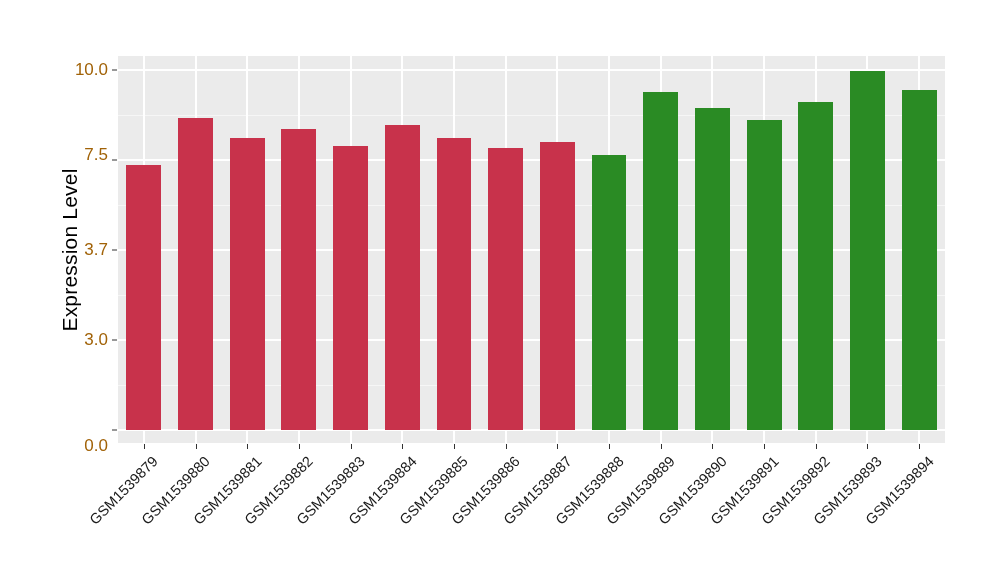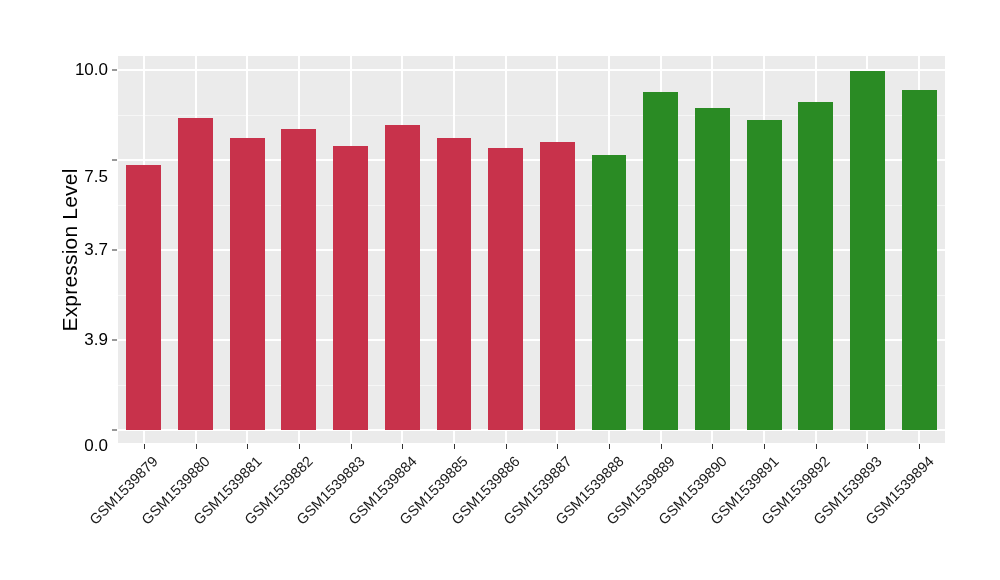--- a/index.html
+++ b/index.html
@@ -41,21 +41,21 @@
     letter-spacing: 0.2px;
   }
 
   
   .y-tick-label {
     position: absolute;
     right: 0;
     width: 100%;
     text-align: right;
     font-size: 17px;
-    color: #000000;
+    color: #a16207;
     transform: translateY(-50%);
     white-space: nowrap;
   }
   #y-ticklabels {
     position: absolute;
     left: 60px;
     top: 0px;
     width: 48px;
     height: 580px;
   }
@@ -135,23 +135,23 @@
 </style>
 </head>
 <body>
 
 <div id="figure" style="background: rgb(255, 255, 255);">
 
   <div id="y-axis-title">Expression Level</div>
 
   <div id="y-ticklabels">
       <div class="y-tick-label" style="top: 446px;">0.0</div>
-      <div class="y-tick-label" style="top: 340px;">3.9</div>
+      <div class="y-tick-label" style="top: 340px;">3.0</div>
       <div class="y-tick-label" style="top: 250px;">3.7</div>
-      <div class="y-tick-label" style="top: 177px;">7.5</div>
+      <div class="y-tick-label" style="top: 155px;">7.5</div>
       <div class="y-tick-label" style="top: 70px;">10.0</div>
     </div>
 
   <div id="panel" style="background: rgb(235, 235, 235);">
     <div id="gridlines">
         <div class="grid-major-h" style="top: 374px; background: rgb(255, 255, 255);"></div>
         <div class="grid-major-h" style="top: 284px; background: rgb(255, 255, 255);"></div>
         <div class="grid-major-h" style="top: 194px; background: rgb(255, 255, 255);"></div>
         <div class="grid-major-h" style="top: 104px; background: rgb(255, 255, 255);"></div>
         <div class="grid-major-h" style="top: 14px; background: rgb(255, 255, 255);"></div>

